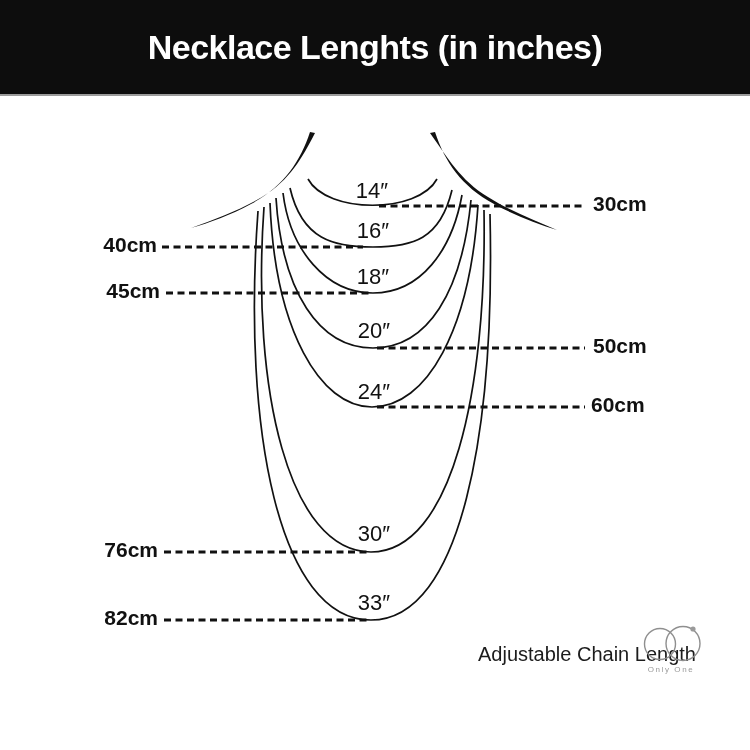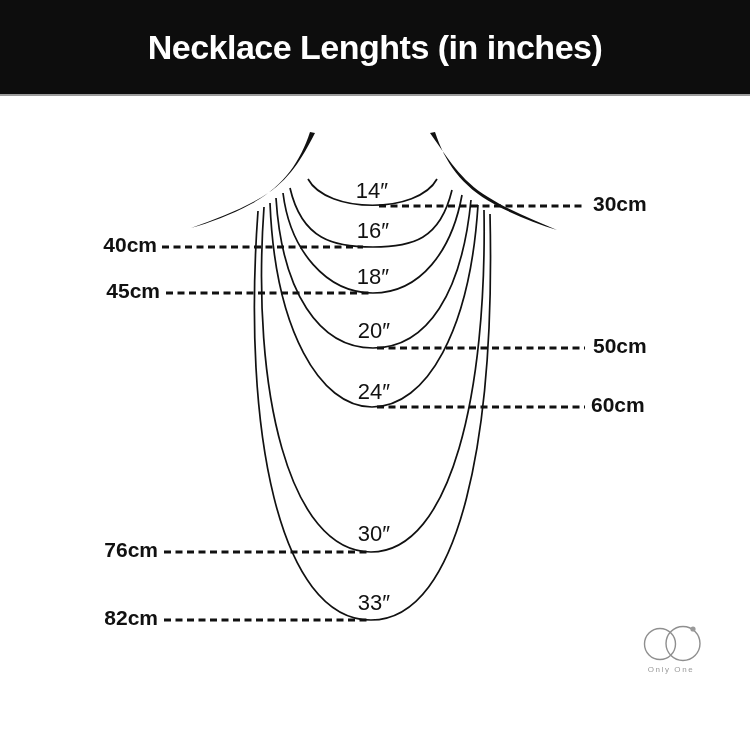--- a/index.html
+++ b/index.html
@@ -91,20 +91,21 @@
 
     <text class="cm-label cm-right" x="593" y="211">30cm</text>
     <text class="cm-label cm-left" x="157" y="252">40cm</text>
     <text class="cm-label cm-left" x="160" y="298">45cm</text>
     <text class="cm-label cm-right" x="593" y="353">50cm</text>
     <text class="cm-label cm-right" x="591" y="412">60cm</text>
     <text class="cm-label cm-left" x="158" y="557">76cm</text>
     <text class="cm-label cm-left" x="158" y="625">82cm</text>
   </svg>
 
+  <div class="footer-caption">Adjustable Chain Length</div>
 
   <svg class="logo" width="75" height="70" viewBox="0 0 75 70" xmlns="http://www.w3.org/2000/svg">
     <circle class="logo-circle" cx="22" cy="33" r="15.5"></circle>
     <circle class="logo-circle" cx="45" cy="32.5" r="17"></circle>
     <circle class="logo-dot" cx="55" cy="18" r="2.6"></circle>
     <text class="logo-brand" x="33" y="61">Only One</text>
   </svg>
 
 </div>
 

